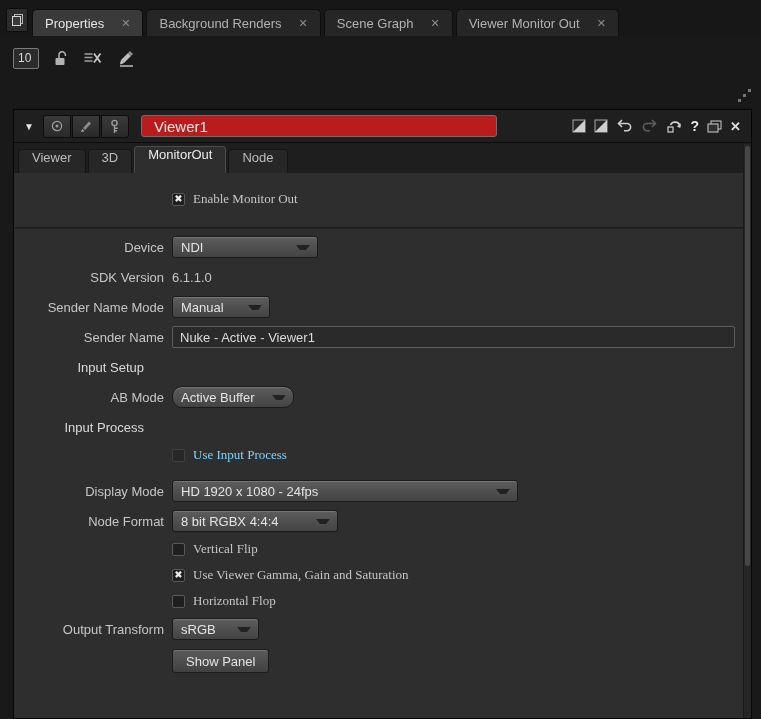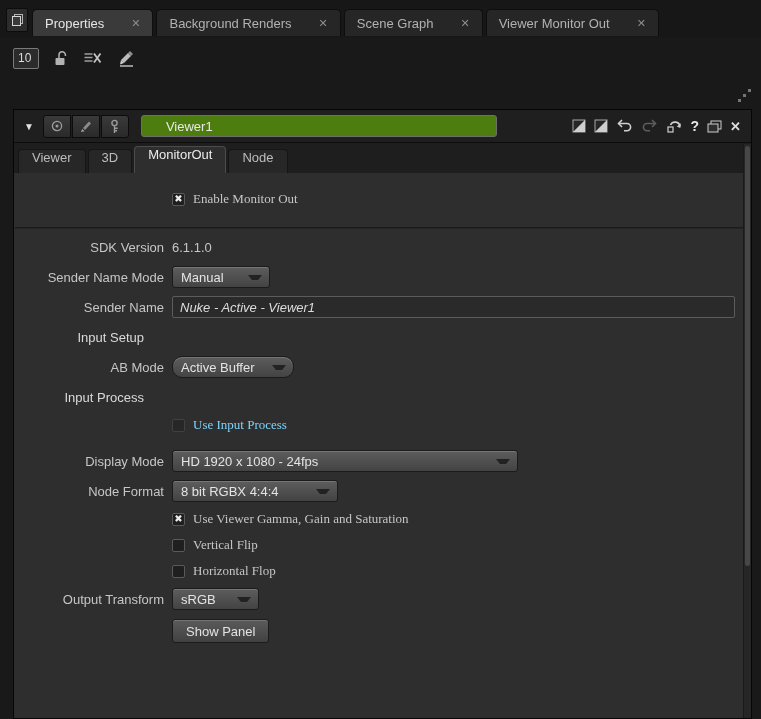--- a/index.html
+++ b/index.html
@@ -13,21 +13,21 @@
 
   
   .pane-tabbar { position:absolute; top:0; left:0; right:0; height:37px; background:#171717; }
   .pane-menu-btn {
     position:absolute; left:6px; top:8px; width:22px; height:24px;
     background:#2c2c2c; border:1px solid #0d0d0d; border-radius:2px;
     display:flex; align-items:center; justify-content:center; cursor:pointer;
   }
   .pane-tabs { position:absolute; left:32px; top:9px; display:flex; gap:3px; align-items:flex-end; }
   .ptab-top {
-    height:27px; padding:0 12px; display:flex; align-items:center; gap:27px;
+    height:27px; padding:0 12px; display:flex; align-items:center; gap:17px;
     background:#262626; border:1px solid #0e0e0e; border-bottom:none;
     border-radius:5px 5px 0 0; color:#b2b2b2; cursor:pointer; white-space:nowrap;
   }
   .ptab-top.active { background:#3a3a3a; color:#e6e6e6; }
   .tab-close { font-size:11px; color:#8d8d8d; line-height:1; cursor:pointer; }
 
   
   .props-toolbar { position:absolute; left:13px; top:45px; height:26px; display:flex; align-items:center; gap:15px; }
   .max-panels {
     width:26px; height:21px; background:#2b2b2b; border:1px solid #7a7a7a; border-radius:2px;
@@ -51,22 +51,22 @@
   }
   .disclosure { color:#e2e2e2; font-size:10px; margin:0 9px 0 4px; cursor:pointer; }
   .hdr-group { display:flex; gap:1px; }
   .hdr-icon-btn {
     width:28px; height:23px; display:flex; align-items:center; justify-content:center;
     background:linear-gradient(#3a3a3a,#2a2a2a); border:1px solid #0c0c0c; cursor:pointer; color:#9c9c9c;
   }
   .hdr-icon-btn:first-child { border-radius:3px 0 0 3px; }
   .hdr-icon-btn:last-child { border-radius:0 3px 3px 0; }
   .panel-title-input {
-    margin-left:12px; width:356px; height:22px; background:#4d7c0f;
-    border:1px solid #6e6e6e; border-radius:3px; color:#e8e8e8; font-size:13px; padding:0 24px;
+    margin-left:12px; width:356px; height:22px; background:#b91c1c;
+    border:1px solid #6e6e6e; border-radius:3px; color:#e8e8e8; font-size:15px; padding:0 12px;
     font-family:"Liberation Sans", sans-serif;
   }
   .hdr-right { margin-left:auto; display:flex; align-items:center; gap:8px; padding-right:2px; }
   .hdr-ico { display:flex; align-items:center; justify-content:center; cursor:pointer; color:#cfcfcf; }
   .hdr-ico.dim { color:#5e5e5e; }
   .help-q { font-weight:bold; font-size:14px; color:#e8e8e8; }
   .close-x { font-size:13px; font-weight:bold; color:#dedede; }
 
   
   .panel-tabs { height:30px; background:#1e1e1e; display:flex; align-items:flex-end; padding-left:4px; gap:2px; }
@@ -100,21 +100,21 @@
     margin-left:auto; width:0; height:0; flex:none; padding-left:6px;
     border-left:4px solid transparent; border-right:4px solid transparent; border-top:5px solid #222222;
   }
   .w-device { width:146px; } .w-mode { width:98px; } .w-ab { width:122px;border-radius:10px; }
   .w-display { width:346px; } .w-pixel { width:166px; } .w-transform { width:87px; }
 
   .text-input {
     height:22px; background:#2a2a2a; border:1px solid #5c5c5c; border-radius:2px;
     color:#dcdcdc; font-size:13px; padding:0 7px; font-family:"Liberation Sans", sans-serif;
   }
-  .text-input.sender { width:565px;font-style:italic; }
+  .text-input.sender { width:565px; }
 
   .checkbox {
     width:13px; height:13px; flex:none; background:#1f1f1f; border:1px solid #5a5a5a; border-radius:2px;
     display:inline-flex; align-items:center; justify-content:center; cursor:pointer;
   }
   .checkbox.checked::after { content:"✖"; font-size:10px; color:#ececec; line-height:1; }
   .check-label { margin-left:8px; color:#c6c6c6;font-family:Liberation Serif, serif; }
   .chk-row.disabled .checkbox { border-color:#414141; background:#272727; }
   .chk-row.disabled .check-label { color:#7dd3fc; }
 
@@ -278,20 +278,27 @@
       <div class="prow h26 chk-row">
         <span class="plabel"></span>
         <span class="ctrl">
           <span class="checkbox checked"></span>
           <span class="check-label">Enable Monitor Out</span>
         </span>
       </div>
 
       <div class="divider"></div>
 
+      <div class="prow">
+        <span class="plabel">Device</span>
+        <span class="dropdown w-device">
+          <span>NDI</span>
+          <span class="dd-arrow"></span>
+        </span>
+      </div>
 
       <div class="prow">
         <span class="plabel">SDK Version</span>
         <span class="value-text">6.1.1.0</span>
       </div>
 
       <div class="prow">
         <span class="plabel">Sender Name Mode</span>
         <span class="dropdown w-mode">
           <span>Manual</span>
@@ -343,30 +350,30 @@
         <span class="plabel">Node Format</span>
         <span class="dropdown w-pixel">
           <span>8 bit RGBX 4:4:4</span>
           <span class="dd-arrow"></span>
         </span>
       </div>
 
       <div class="prow h26 chk-row">
         <span class="plabel"></span>
         <span class="ctrl">
+          <span class="checkbox"></span>
+          <span class="check-label">Vertical Flip</span>
+        </span>
+      </div>
+
+      <div class="prow h26 chk-row">
+        <span class="plabel"></span>
+        <span class="ctrl">
           <span class="checkbox checked"></span>
           <span class="check-label">Use Viewer Gamma, Gain and Saturation</span>
-        </span>
-      </div>
-
-      <div class="prow h26 chk-row">
-        <span class="plabel"></span>
-        <span class="ctrl">
-          <span class="checkbox"></span>
-          <span class="check-label">Vertical Flip</span>
         </span>
       </div>
 
       <div class="prow h26 chk-row">
         <span class="plabel"></span>
         <span class="ctrl">
           <span class="checkbox"></span>
           <span class="check-label">Horizontal Flop</span>
         </span>
       </div>

